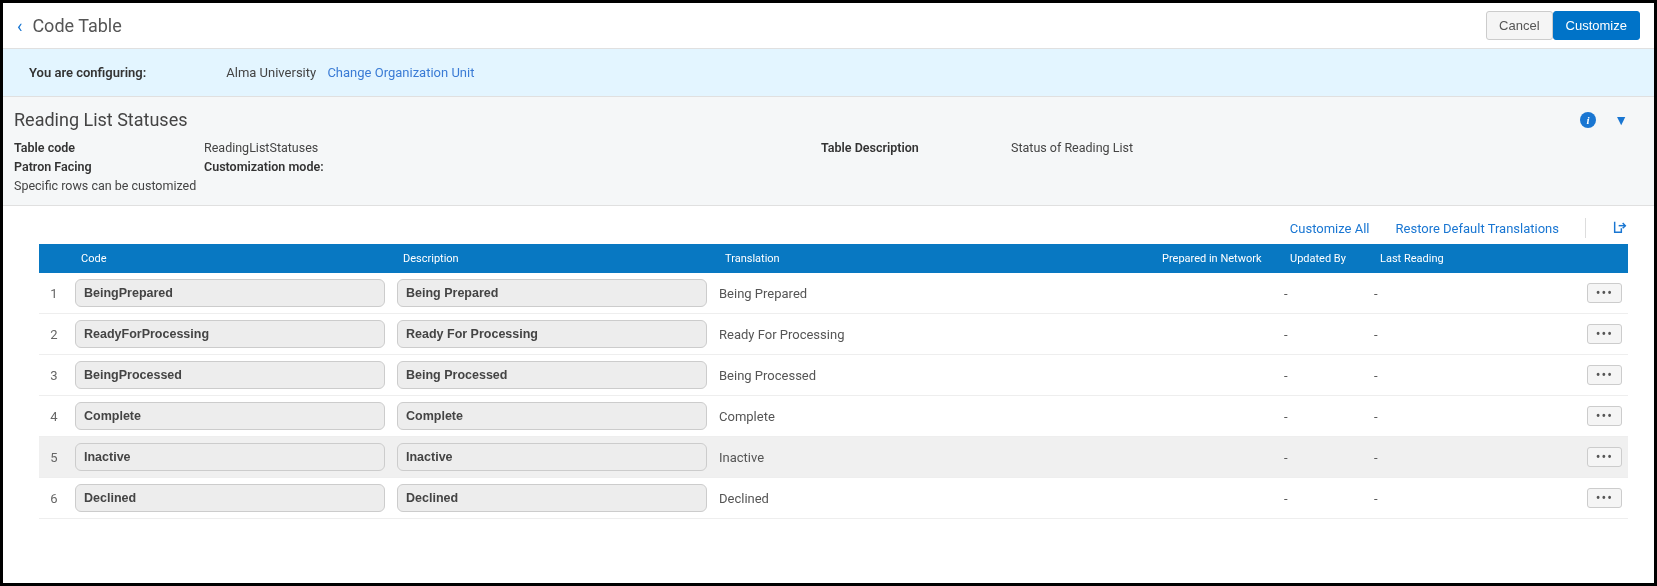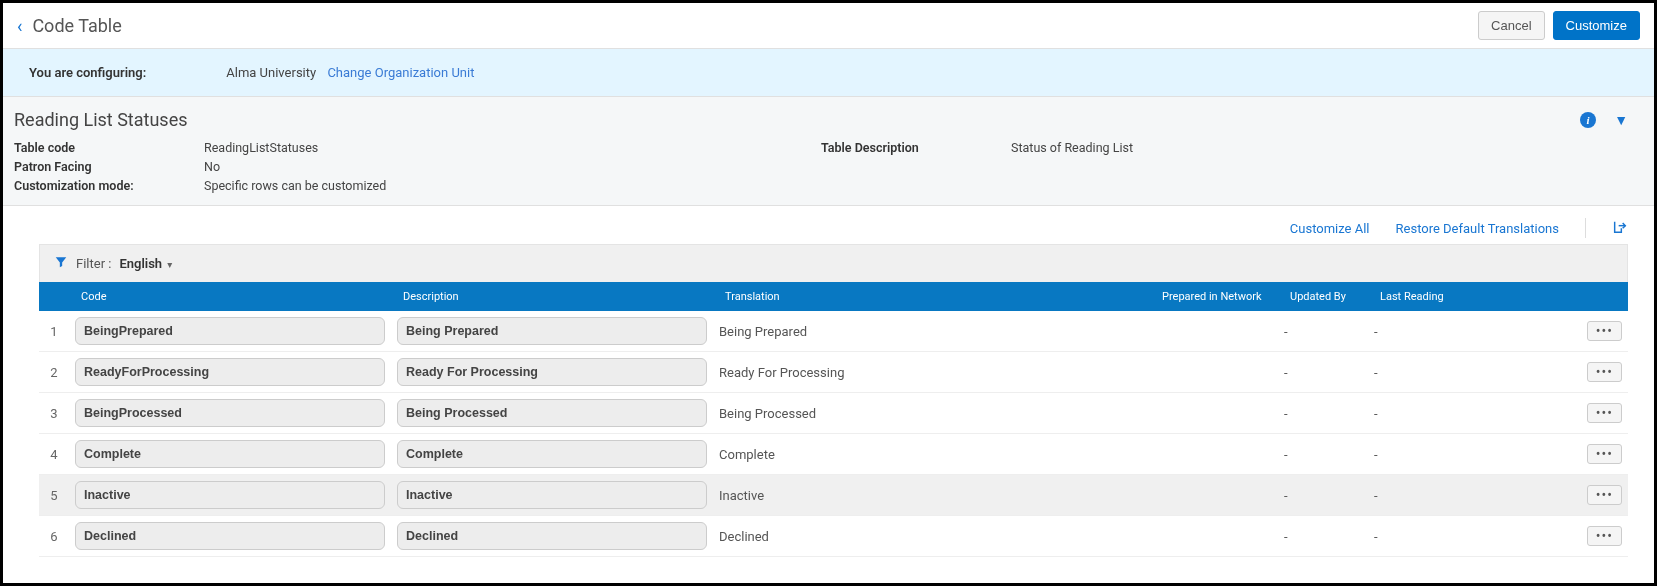--- a/index.html
+++ b/index.html
@@ -2,21 +2,21 @@
 <html><head>
 <meta charset="utf-8">
 <style>
   * { box-sizing: border-box; margin: 0; padding: 0; }
   body { font-family: "Segoe UI", Roboto, Arial, sans-serif; font-size: 13px; color: #333; background: #fff; border: 3px solid #000; width: 1657px; height: 586px; overflow: hidden; }
   
   .header-bar { display: flex; align-items: center; justify-content: space-between; padding: 8px 14px; border-bottom: 1px solid #e0e0e0; }
   .header-left { display: flex; align-items: center; gap: 10px; }
   .back-chevron { color: #1976d2; font-size: 18px; cursor: pointer; }
   .page-title { font-size: 18px; color: #555; font-weight: 400; }
-  .header-right { display: flex; gap: 8px; }
+  .header-right { display: flex; }
   .btn { padding: 6px 12px; border-radius: 3px; font-size: 13px; cursor: pointer; border: 1px solid transparent; }
   .btn-cancel { background: #f5f5f5; border-color: #ccc; color: #555; }
   .btn-primary { background: #0073c8; color: #fff; border-color: #0073c8; }
   
   .config-banner { background: #e3f5ff; padding: 16px 26px; display: flex; align-items: center; gap: 80px; font-size: 13px; margin: 0; }
   .config-label { font-weight: 600; color: #333; }
   .config-value { color: #444; }
   .config-link { color: #3a7bd5; cursor: pointer; margin-left: 8px; }
   
   .section-header { background: #f5f7f8; border-top: 1px solid #e0e0e0; border-bottom: 1px solid #e0e0e0; padding: 12px 26px 12px 11px; }
@@ -90,21 +90,20 @@
     <div class="section-icons">
       <span class="info-icon-circle">i</span>
       <span class="chevron-down">▼</span>
     </div>
   </div>
   <div class="meta-grid-wrap">
     <div class="meta-col-left">
       <span class="meta-label">Table code</span>
       <span class="meta-value">ReadingListStatuses</span>
       <span class="meta-label">Patron Facing</span>
-      <span class="meta-value">No</span>
       <span class="meta-label">Customization mode:</span>
       <span class="meta-value">Specific rows can be customized</span>
     </div>
     <div class="meta-col-right">
       <span class="meta-label">Table Description</span>
       <span class="meta-value">Status of Reading List</span>
     </div>
   </div>
 </div>
 
@@ -115,32 +114,20 @@
   <span>
     <svg class="export-svg" viewBox="0 0 24 24" fill="none" stroke="#1976d2" stroke-width="2.2">
       <path d="M4 4 L4 20 L14 20 L14 14"></path>
       <path d="M10 10 L20 10"></path>
       <path d="M16 6 L20 10 L16 14"></path>
     </svg>
   </span>
 </div>
 
 <div class="table-wrap">
-  <div class="filter-row">
-    <span class="filter-icon">
-      <svg width="14" height="14" viewBox="0 0 24 24" fill="#1976d2">
-          <path d="M3 4h18l-7 9v6l-4 2v-8L3 4z"></path>
-        </svg>
-    </span>
-    <span class="filter-label">Filter :</span>
-    <span>
-      <span class="filter-value">English</span>
-      <span class="caret-down">▾</span>
-    </span>
-  </div>
 
   <table>
     <thead>
       <tr>
         <th class="num-col"></th>
         <th class="code-col">Code</th>
         <th class="desc-col">Description</th>
         <th class="trans-col">Translation</th>
         <th class="managed-col">Prepared in Network</th>
         <th class="updatedby-col">Updated By</th>

